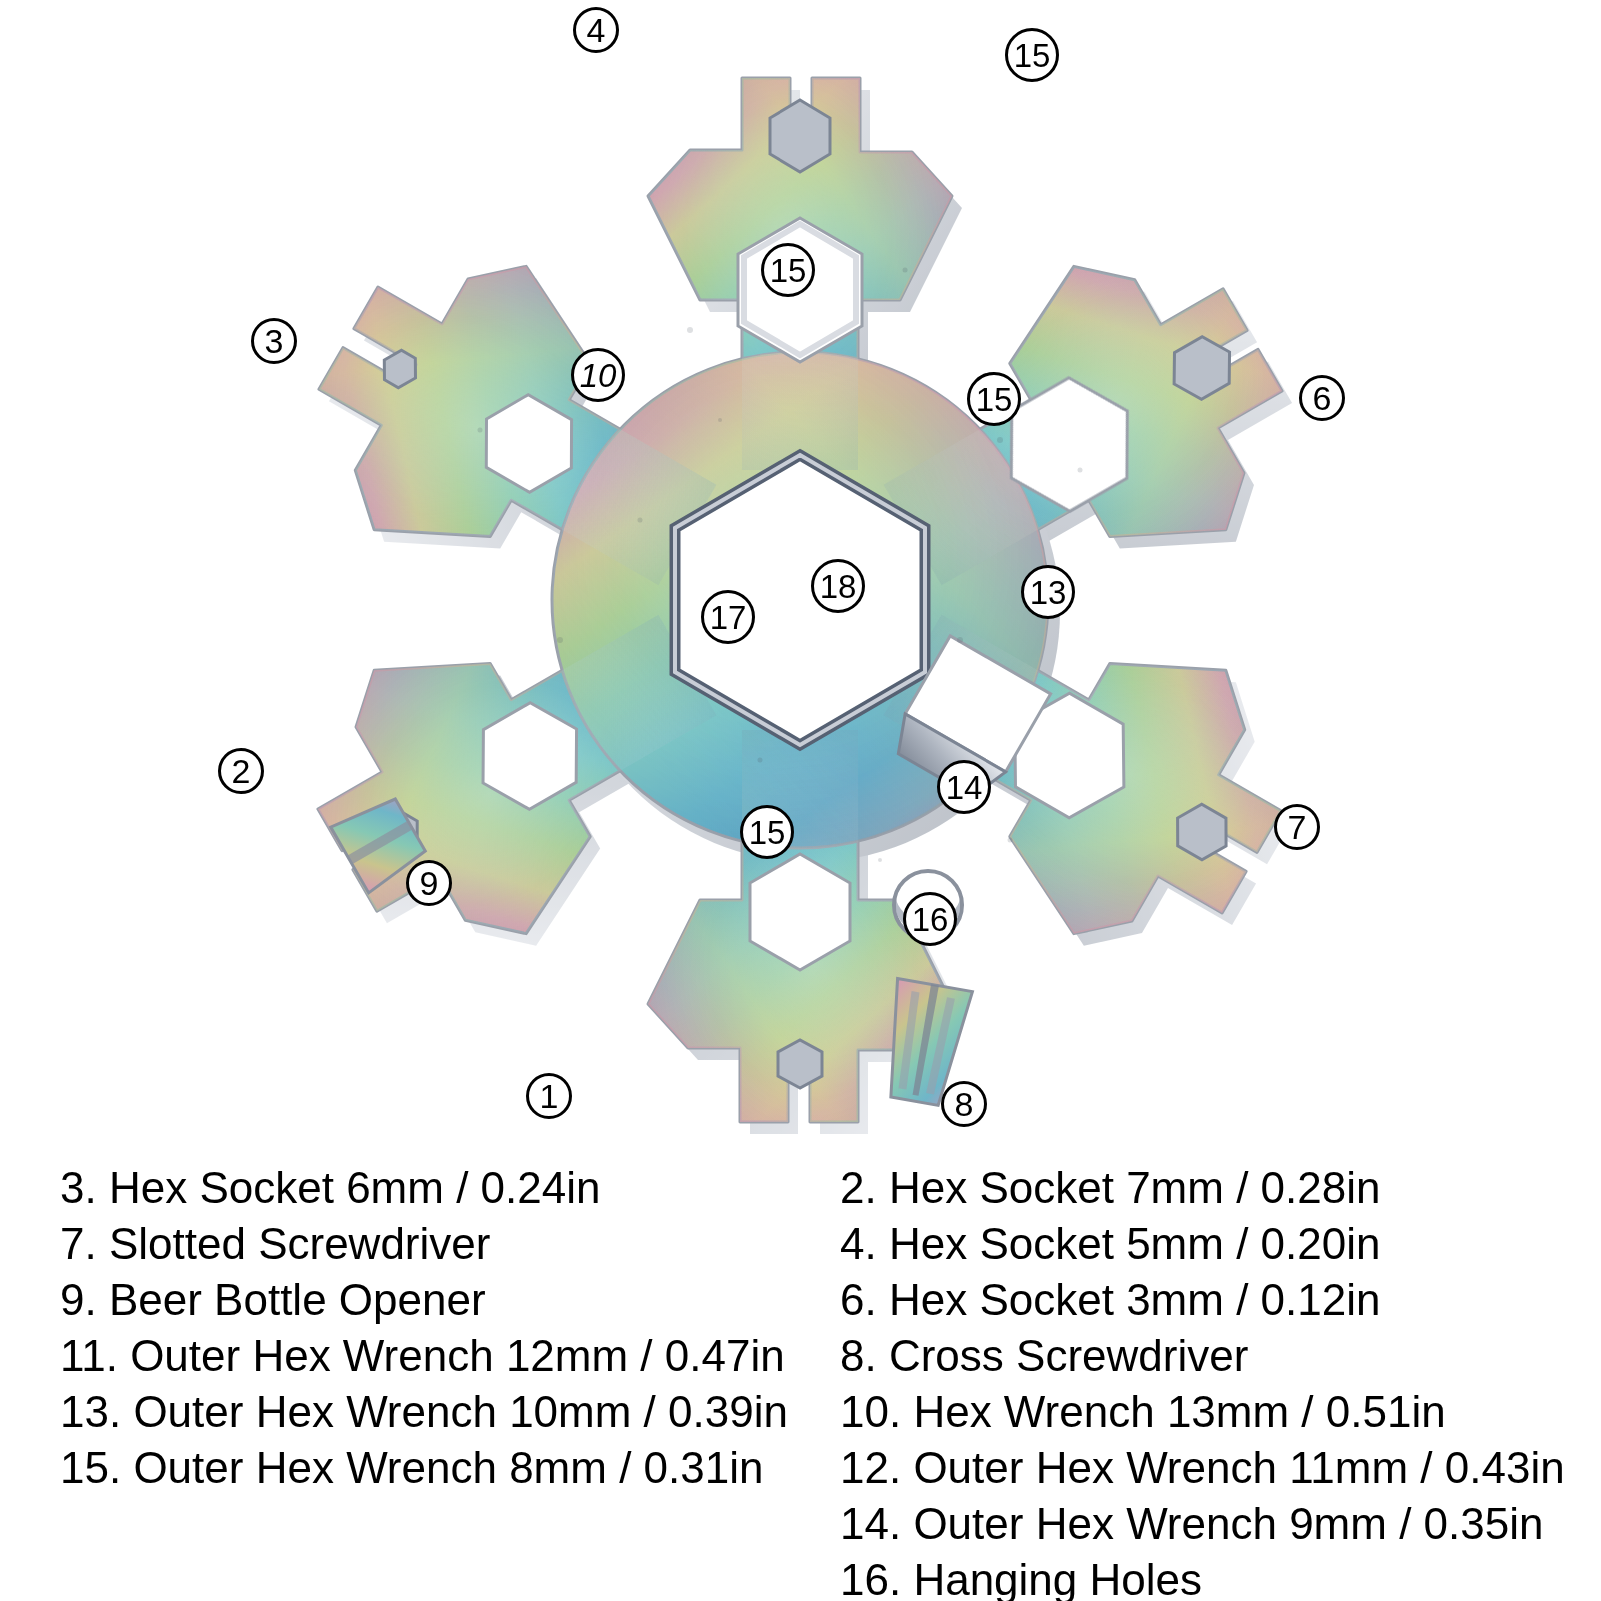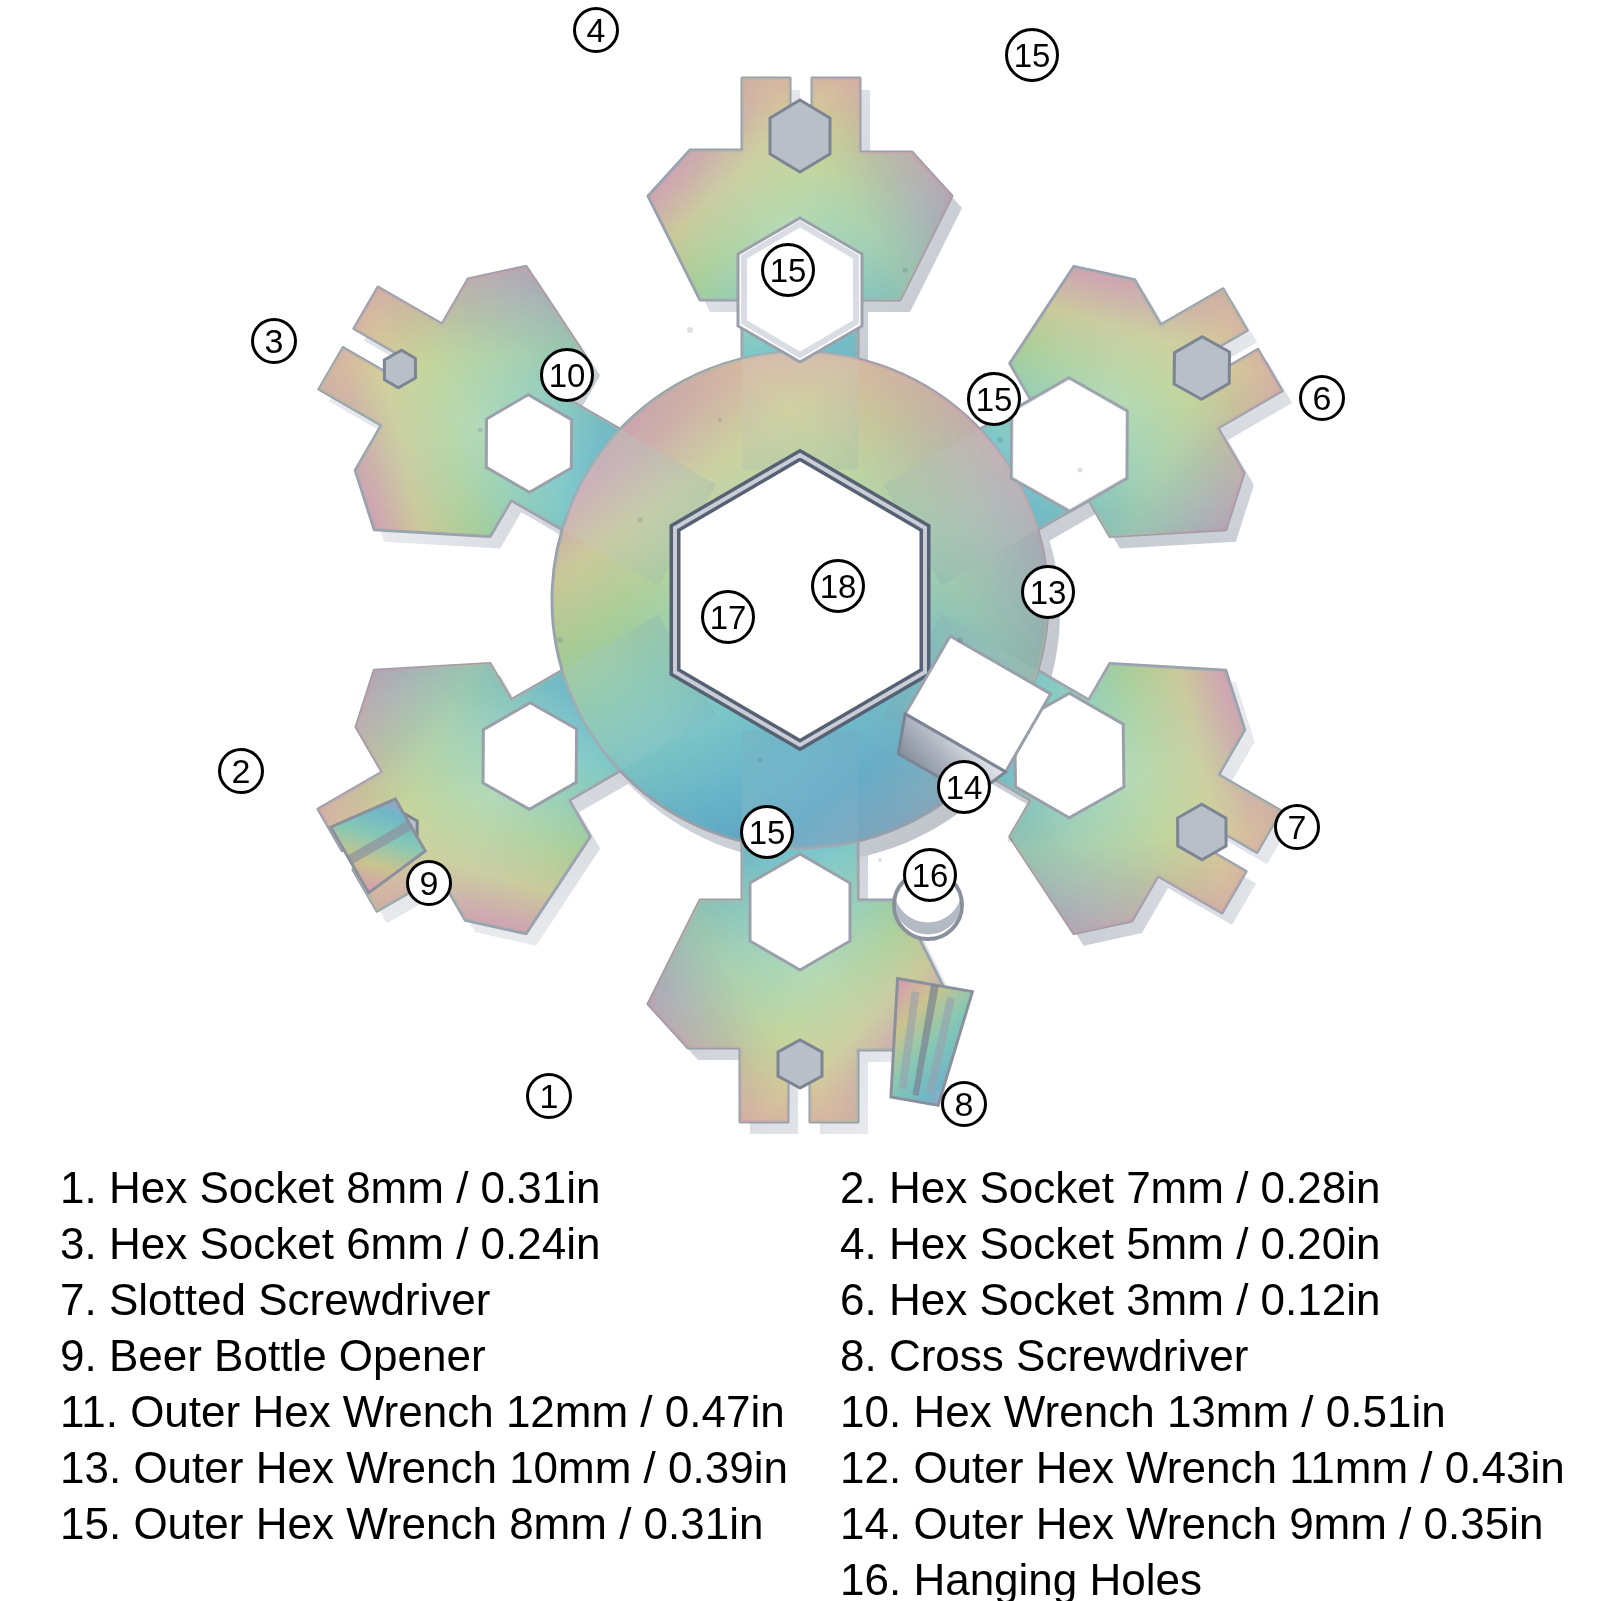--- a/index.html
+++ b/index.html
@@ -307,39 +307,38 @@
         </g>
       </g>
     </svg>
   </div>
 
   <div id="callout-layer">
       <div class="callout w1" style="left: 573px; top: 7px;">4</div>
       <div class="callout w2" style="left: 1005px; top: 28px;">15</div>
       <div class="callout w2" style="left: 761px; top: 243px;">15</div>
       <div class="callout w1" style="left: 251px; top: 318px;">3</div>
-      <div class="callout w2" style="left: 540px; top: 348px;">10</div>
+      <div class="callout w2" style="left: 571px; top: 348px; font-style: italic;">10</div>
       <div class="callout w2" style="left: 967px; top: 372px;">15</div>
       <div class="callout w1" style="left: 1299px; top: 375px;">6</div>
       <div class="callout w2" style="left: 811px; top: 559px;">18</div>
       <div class="callout w2" style="left: 1021px; top: 565px;">13</div>
       <div class="callout w2" style="left: 701px; top: 590px;">17</div>
       <div class="callout w1" style="left: 218px; top: 748px;">2</div>
       <div class="callout w2" style="left: 937px; top: 760px;">14</div>
       <div class="callout w1" style="left: 1274px; top: 804px;">7</div>
       <div class="callout w2" style="left: 740px; top: 805px;">15</div>
       <div class="callout w1" style="left: 406px; top: 860px;">9</div>
-      <div class="callout w2" style="left: 903px; top: 848px; text-align: right;">16</div>
+      <div class="callout w2" style="left: 903px; top: 892px; text-align: right;">16</div>
       <div class="callout w1" style="left: 526px; top: 1073px;">1</div>
       <div class="callout w1" style="left: 941px; top: 1081px;">8</div>
     </div>
 
   <div id="legend">
     <div class="legend-col" id="legend-left">
-        <div class="legend-row">1. Hex Socket 8mm / 0.31in</div>
         <div class="legend-row">3. Hex Socket 6mm / 0.24in</div>
         <div class="legend-row">7. Slotted Screwdriver</div>
         <div class="legend-row">9. Beer Bottle Opener</div>
         <div class="legend-row">11. Outer Hex Wrench 12mm / 0.47in</div>
         <div class="legend-row">13. Outer Hex Wrench 10mm / 0.39in</div>
         <div class="legend-row">15. Outer Hex Wrench 8mm / 0.31in</div>
       </div>
     <div class="legend-col" id="legend-right">
         <div class="legend-row">2. Hex Socket 7mm / 0.28in</div>
         <div class="legend-row">4. Hex Socket 5mm / 0.20in</div>

